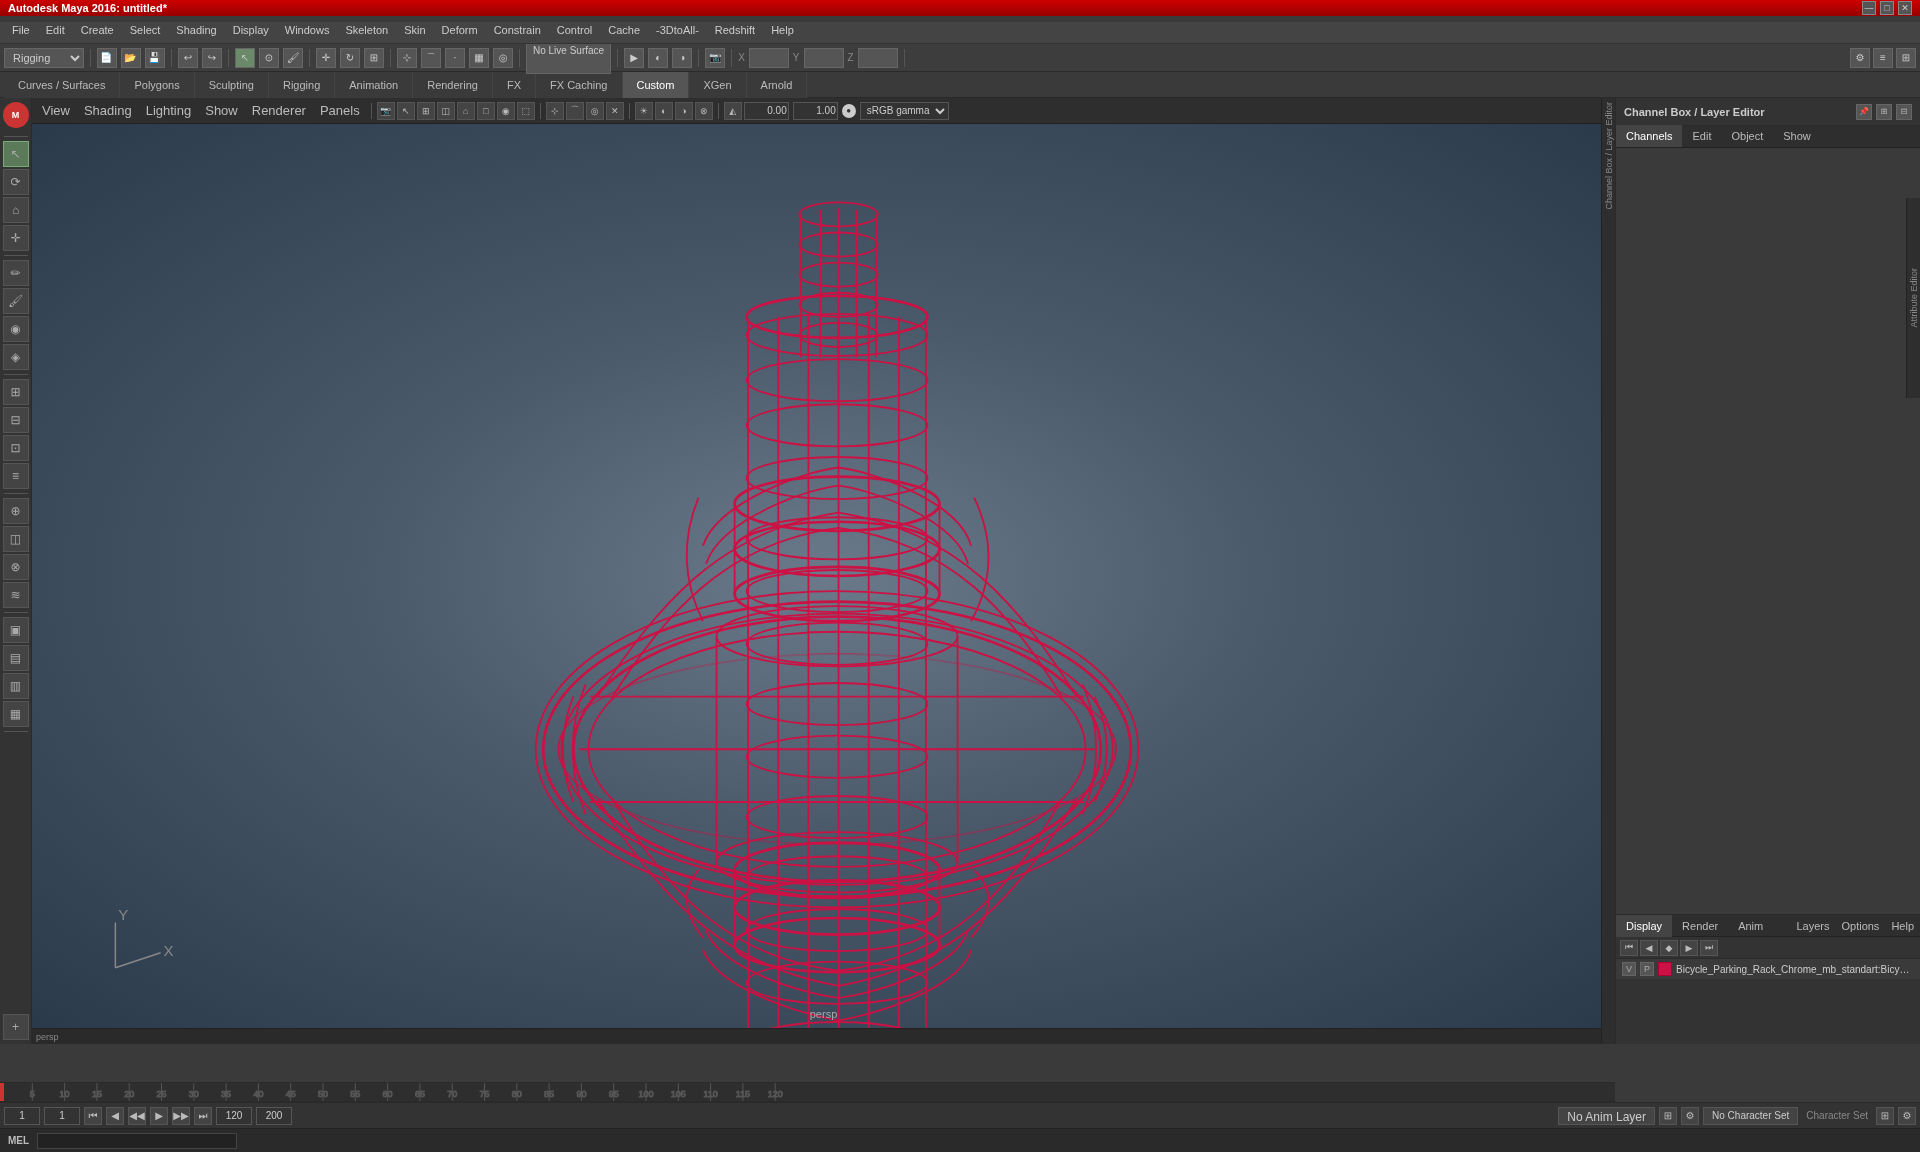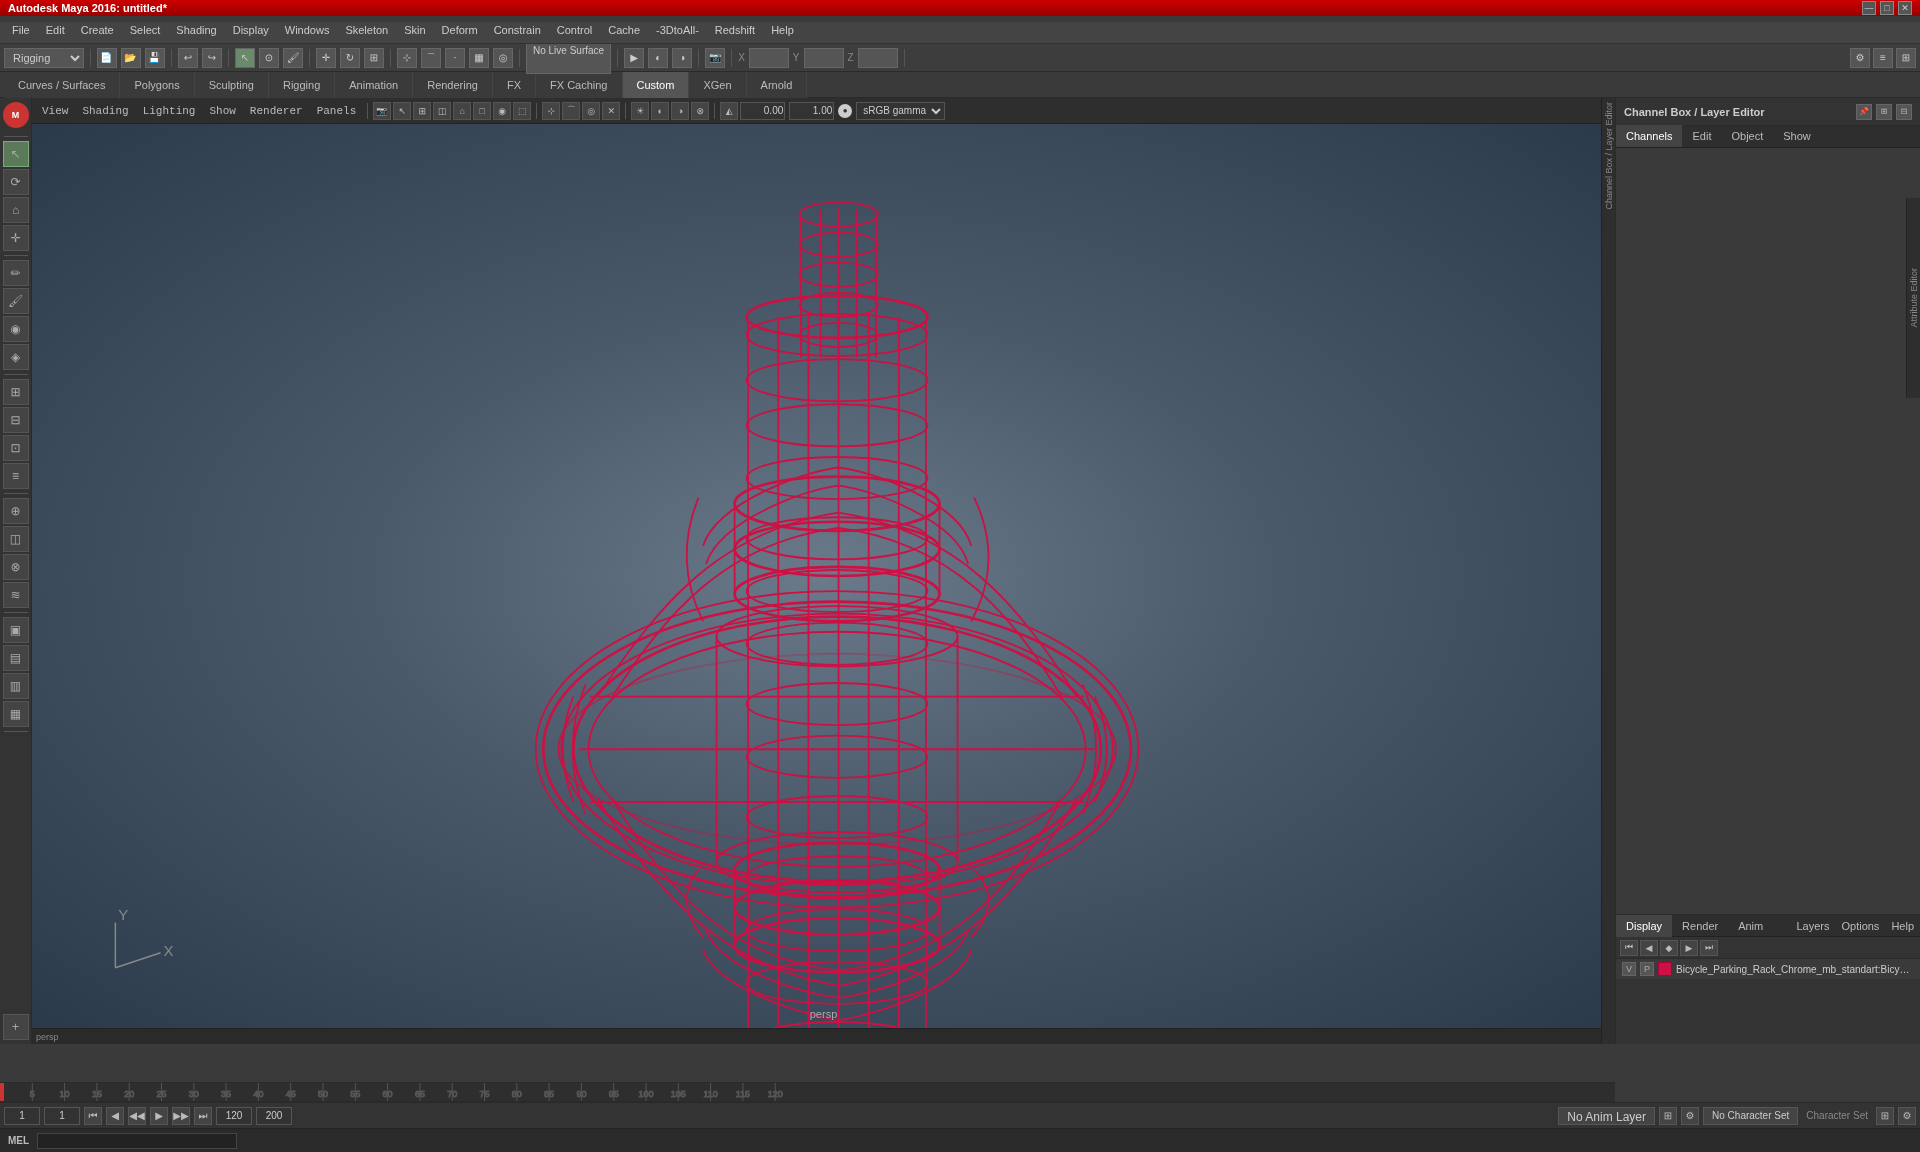--- a/index.html
+++ b/index.html
@@ -209,22 +209,21 @@
       display: flex;
       align-items: center;
       padding: 0 4px;
       border-bottom: 1px solid #222;
       gap: 2px;
     }
     #viewport-header .vp-menu {
       padding: 2px 6px;
       cursor: pointer;
       color: #bbb;
-      font-size: 11px;
-      font-family: Liberation Mono, monospace;
+      font-size: 13px;
     }
     #viewport-header .vp-toolbar-btn {
       width: 18px;
       height: 18px;
       background: #444;
       border: 1px solid #555;
       cursor: pointer;
       display: flex;
       align-items: center;
       justify-content: center;

